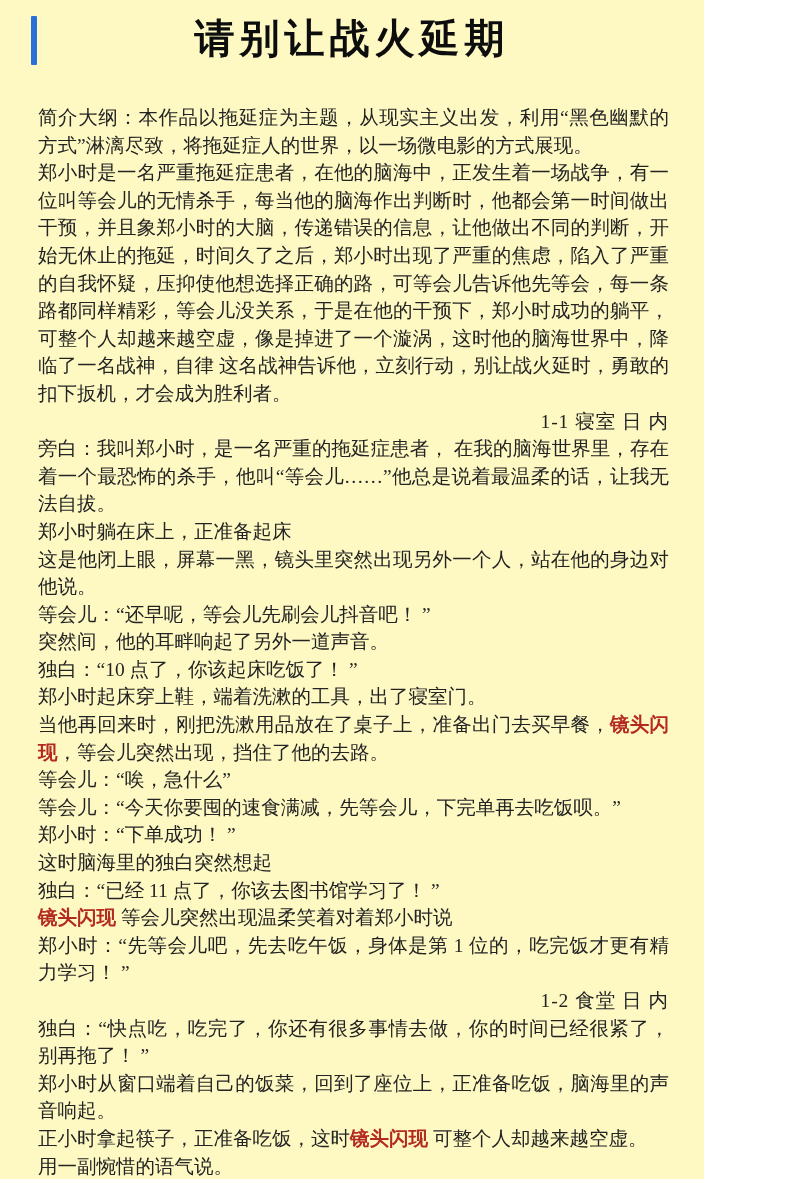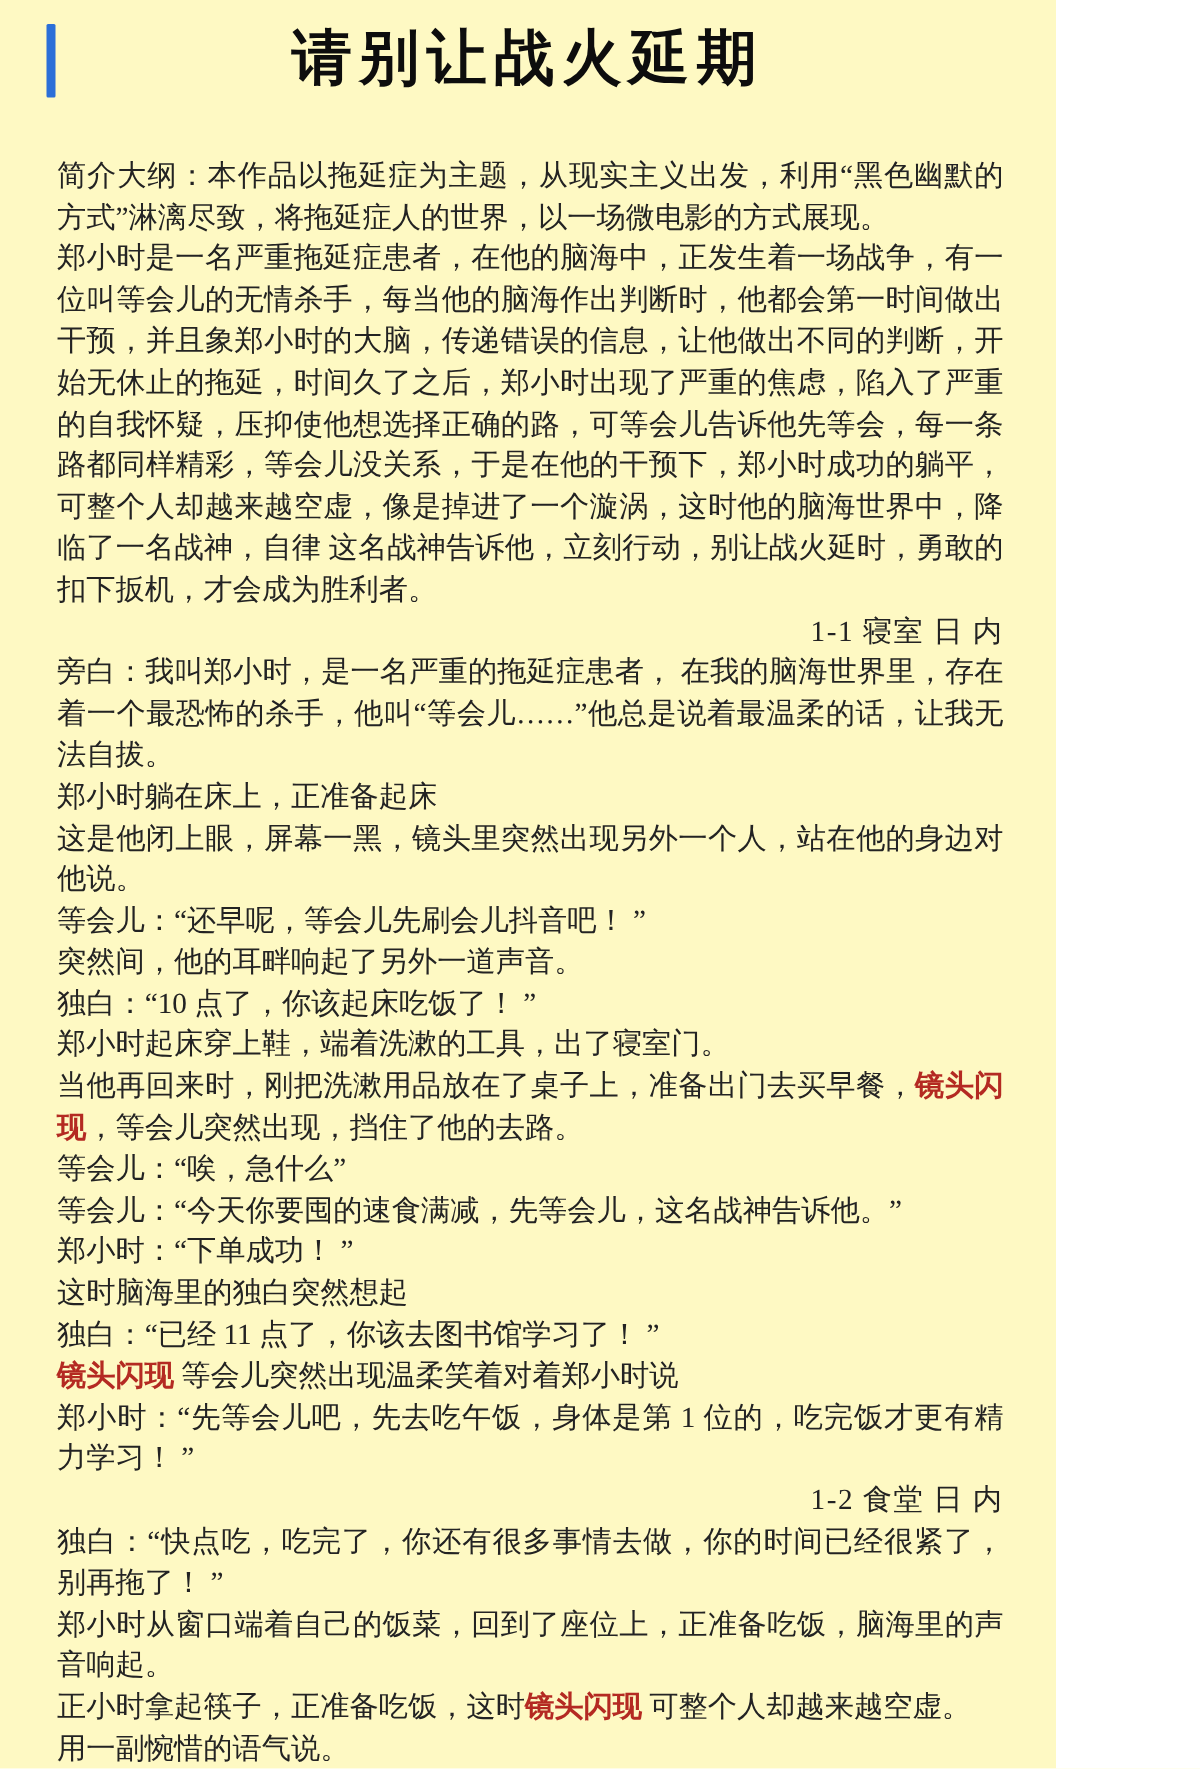--- a/index.html
+++ b/index.html
@@ -81,21 +81,21 @@
       <p class="line scene"><span>1-1 寝室 日 内</span></p>
       <p class="line"><span>旁白：我叫郑小时，是一名严重的拖延症患者， 在我的脑海世界里，存在着一个最恐怖的杀手，他叫“等会儿……”他总是说着最温柔的话，让我无法自拔。</span></p>
       <p class="line"><span>郑小时躺在床上，正准备起床</span></p>
       <p class="line"><span>这是他闭上眼，屏幕一黑，镜头里突然出现另外一个人，站在他的身边对他说。</span></p>
       <p class="line"><span>等会儿：“还早呢，等会儿先刷会儿抖音吧！ ”</span></p>
       <p class="line"><span>突然间，他的耳畔响起了另外一道声音。</span></p>
       <p class="line"><span>独白：“10 点了，你该起床吃饭了！ ”</span></p>
       <p class="line"><span>郑小时起床穿上鞋，端着洗漱的工具，出了寝室门。</span></p>
       <p class="line"><span>当他再回来时，刚把洗漱用品放在了桌子上，准备出门去买早餐，</span><span class="red">镜头闪现</span><span>，等会儿突然出现，挡住了他的去路。</span></p>
       <p class="line"><span>等会儿：“唉，急什么”</span></p>
-      <p class="line"><span>等会儿：“今天你要囤的速食满减，先等会儿，这名战神告诉他。”</span></p>
+      <p class="line"><span>等会儿：“今天你要囤的速食满减，先等会儿，下完单再去吃饭呗。”</span></p>
       <p class="line"><span>郑小时：“下单成功！ ”</span></p>
       <p class="line"><span>这时脑海里的独白突然想起</span></p>
       <p class="line"><span>独白：“已经 11 点了，你该去图书馆学习了！ ”</span></p>
       <p class="line"><span class="red">镜头闪现</span><span> 等会儿突然出现温柔笑着对着郑小时说</span></p>
       <p class="line"><span>郑小时：“先等会儿吧，先去吃午饭，身体是第 1 位的，吃完饭才更有精力学习！ ”</span></p>
       <p class="line scene"><span>1-2 食堂 日 内</span></p>
       <p class="line"><span>独白：“快点吃，吃完了，你还有很多事情去做，你的时间已经很紧了，别再拖了！ ”</span></p>
       <p class="line"><span>郑小时从窗口端着自己的饭菜，回到了座位上，正准备吃饭，脑海里的声音响起。</span></p>
       <p class="line"><span>正小时拿起筷子，正准备吃饭，这时</span><span class="red">镜头闪现</span><span> 可整个人却越来越空虚。</span></p>
       <p class="line"><span>用一副惋惜的语气说。</span></p>

